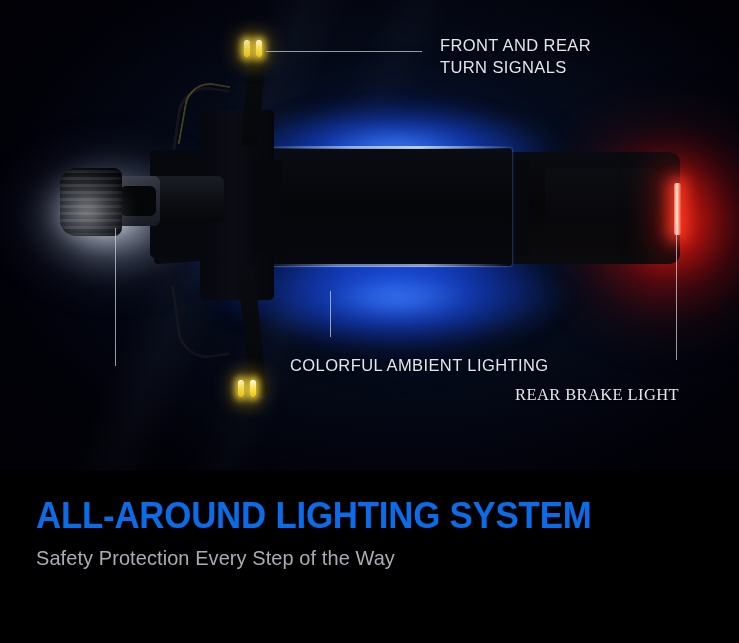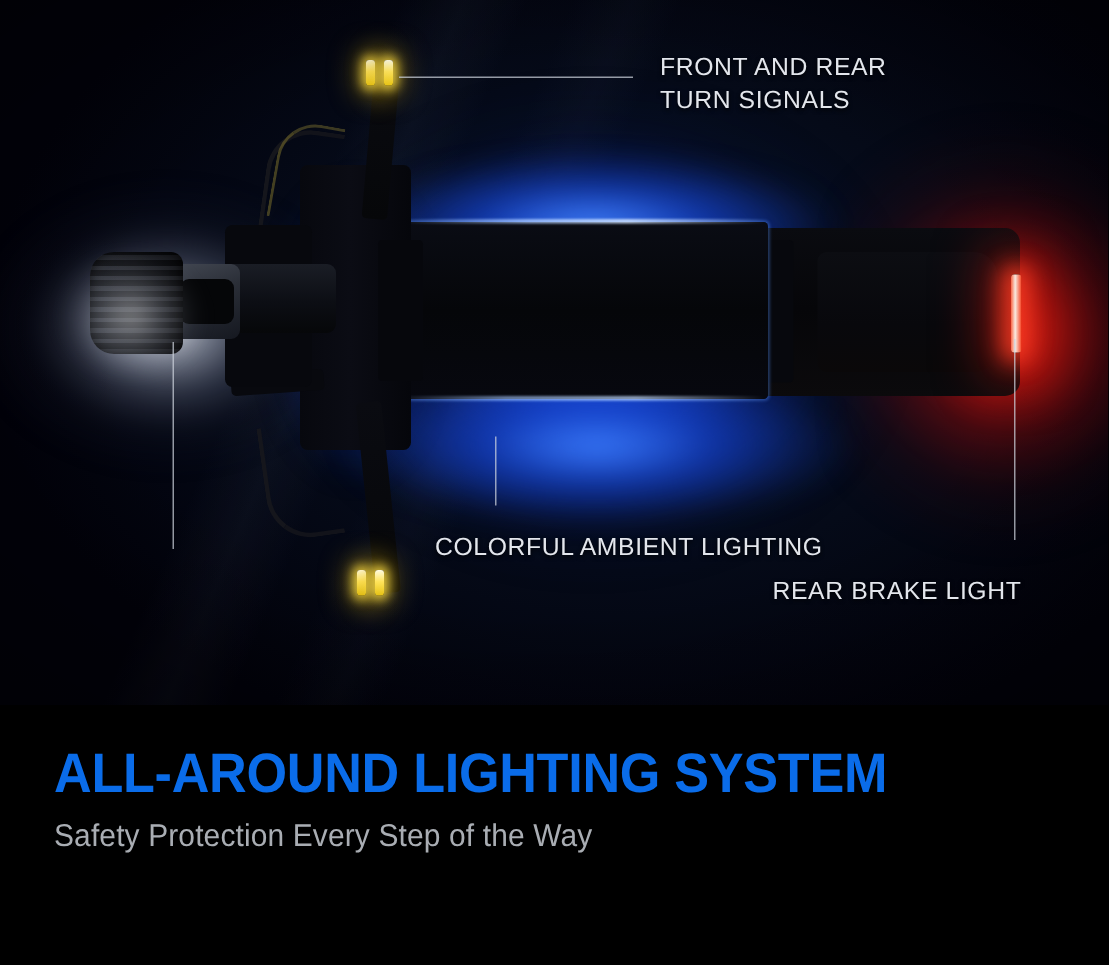--- a/index.html
+++ b/index.html
@@ -297,21 +297,21 @@
     color: #e3e6ec;
     font-size: 16.5px;
     letter-spacing: .4px;
     line-height: 1.32;
     white-space: pre-line;
     text-shadow: 0 1px 3px rgba(0,0,0,.9);
   }
   #label-turn  { left: 440px; top: 35px; }
   #label-anti  { left: 50px;  top: 376px; }
   #label-amb   { left: 290px; top: 345px; margin-top: 10px; }
-  #label-brake { left: 515px; top: 384px; }
+  #label-brake { left: 515px; top: 384px; font-family: Liberation Serif, serif; }
 
   
   .caption {
     position: absolute;
     left: 0; top: 470px;
     width: 704px; height: 173px;
     background: #000;
   }
   .headline {
     position: absolute;

